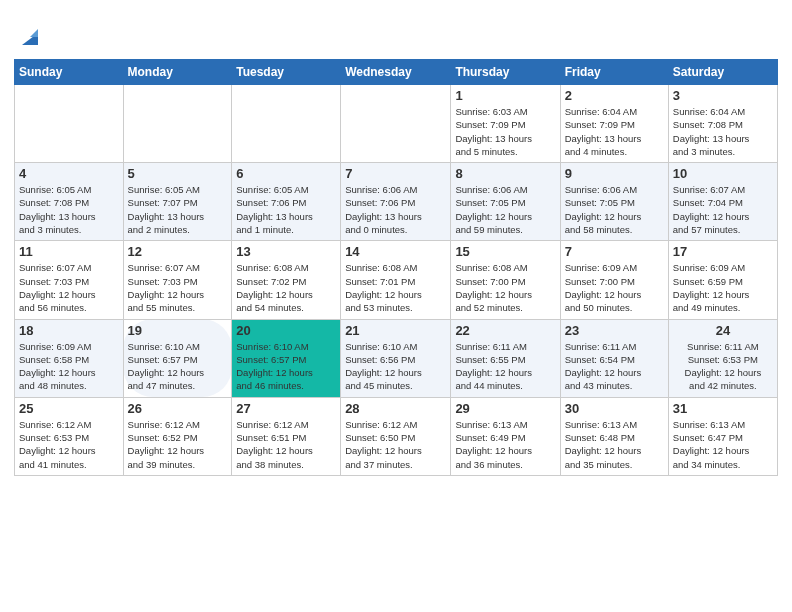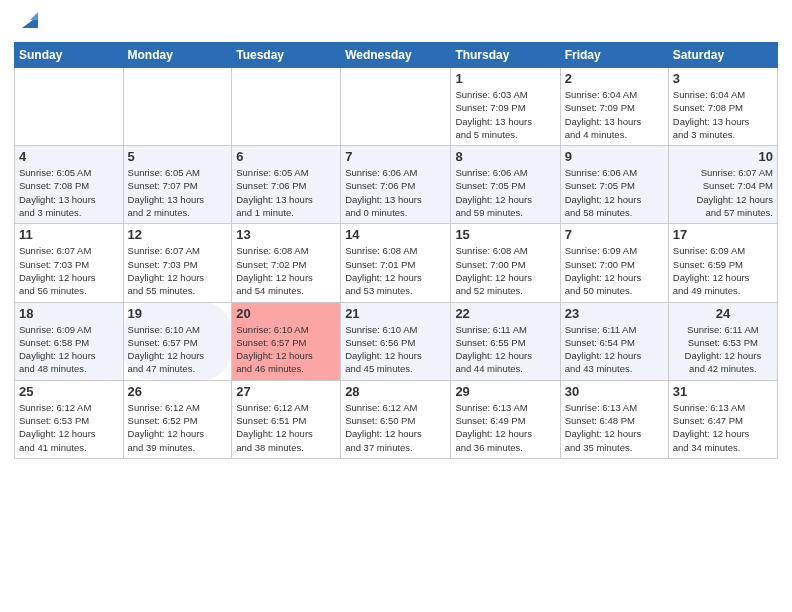--- a/index.html
+++ b/index.html
@@ -7,21 +7,21 @@
       font-family: Arial, sans-serif;
       background: #fff;
       width: 792px;
       min-height: 612px;
       padding: 0;
     }
     .page {
       width: 792px;
       min-height: 612px;
       background: #fff;
-      padding: 6px 14px 14px 14px;
+      padding: 23px 14px 14px 14px;
     }
     .header {
       display: flex;
       justify-content: space-between;
       align-items: flex-start;
       margin-bottom: 8px;
     }
     .logo {
       display: flex;
       align-items: center;
@@ -171,21 +171,21 @@
             <div class="day-info">Sunrise: 6:06 AM<br>Sunset: 7:06 PM<br>Daylight: 13 hours<br>and 0 minutes.</div>
           </td>
           <td style="background: rgb(240, 244, 250);">
             <span class="day-number">8</span>
             <div class="day-info">Sunrise: 6:06 AM<br>Sunset: 7:05 PM<br>Daylight: 12 hours<br>and 59 minutes.</div>
           </td>
           <td style="background: rgb(240, 244, 250);">
             <span class="day-number">9</span>
             <div class="day-info">Sunrise: 6:06 AM<br>Sunset: 7:05 PM<br>Daylight: 12 hours<br>and 58 minutes.</div>
           </td>
-          <td style="background: rgb(240, 244, 250); text-align: right;">
+          <td style="background: rgb(240, 244, 250);">
             <span class="day-number">10</span>
             <div class="day-info">Sunrise: 6:07 AM<br>Sunset: 7:04 PM<br>Daylight: 12 hours<br>and 57 minutes.</div>
           </td>
         </tr>
         <tr>
           <td>
             <span class="day-number">11</span>
             <div class="day-info">Sunrise: 6:07 AM<br>Sunset: 7:03 PM<br>Daylight: 12 hours<br>and 56 minutes.</div>
           </td>
           <td>
@@ -215,21 +215,21 @@
         </tr>
         <tr>
           <td style="background: rgb(240, 244, 250);">
             <span class="day-number">18</span>
             <div class="day-info">Sunrise: 6:09 AM<br>Sunset: 6:58 PM<br>Daylight: 12 hours<br>and 48 minutes.</div>
           </td>
           <td style="background: rgb(240, 244, 250); border-radius: 30px;">
             <span class="day-number">19</span>
             <div class="day-info">Sunrise: 6:10 AM<br>Sunset: 6:57 PM<br>Daylight: 12 hours<br>and 47 minutes.</div>
           </td>
-          <td style="background: #fca5a5;">
+          <td style="background: #14b8a6;">
             <span class="day-number">20</span>
             <div class="day-info">Sunrise: 6:10 AM<br>Sunset: 6:57 PM<br>Daylight: 12 hours<br>and 46 minutes.</div>
           </td>
           <td style="background: rgb(240, 244, 250); margin-left: 29px;">
             <span class="day-number">21</span>
             <div class="day-info">Sunrise: 6:10 AM<br>Sunset: 6:56 PM<br>Daylight: 12 hours<br>and 45 minutes.</div>
           </td>
           <td style="background: rgb(240, 244, 250);">
             <span class="day-number">22</span>
             <div class="day-info">Sunrise: 6:11 AM<br>Sunset: 6:55 PM<br>Daylight: 12 hours<br>and 44 minutes.</div>

